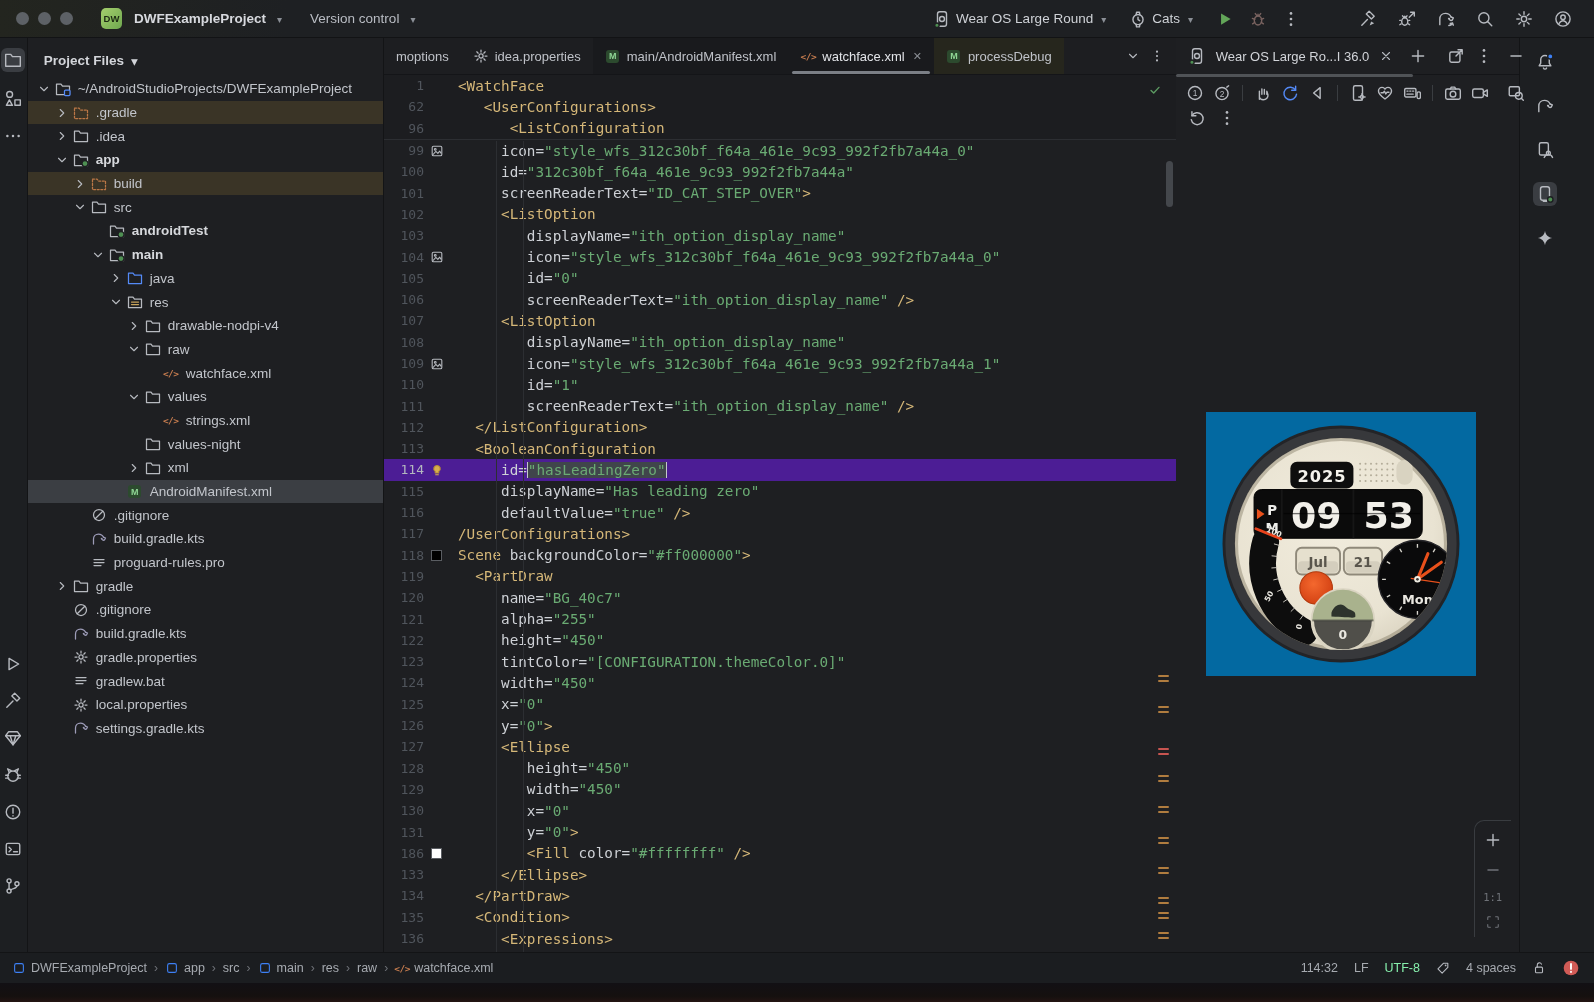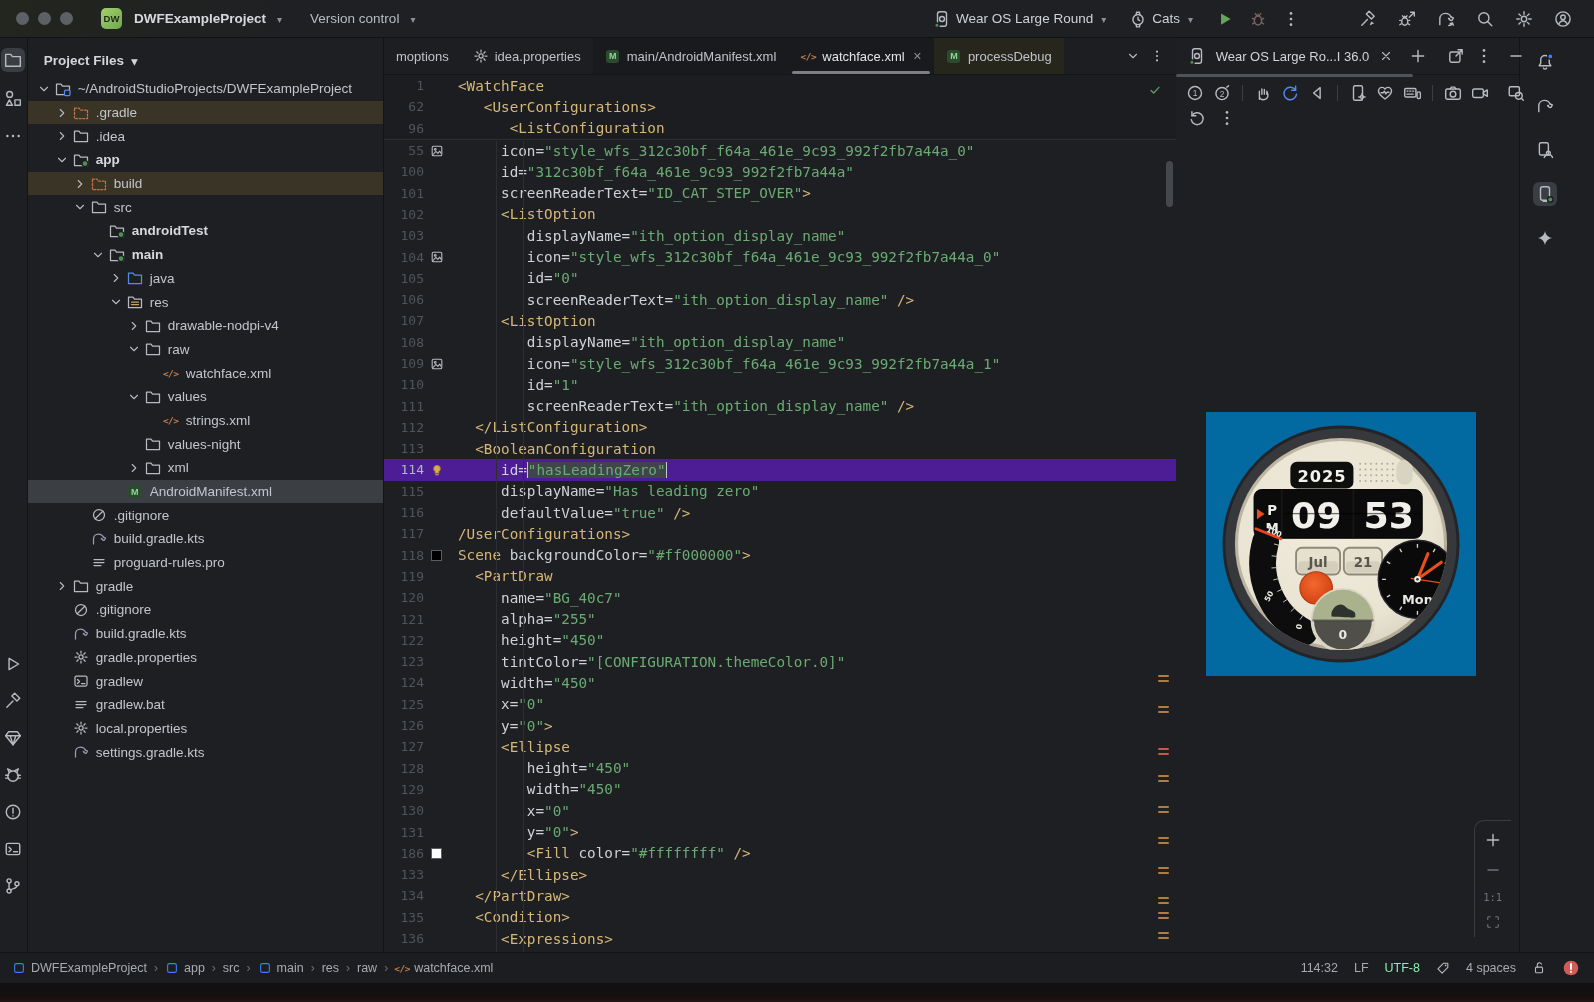--- a/index.html
+++ b/index.html
@@ -667,32 +667,20 @@
               </svg>
             </span>
           </span>
           <span>gradle.properties</span>
         </div>
         <div class="trow" style="padding-left: 26px;">
           <span class="tchev"></span>
           <span class="ticon">
             <span class="ic ic16">
               <svg viewBox="0 0 16 16">
-                <rect x="2" y="3" width="12" height="10" rx="1.5"></rect>
-                <path d="M4.5 6.5l2 2-2 2M8.5 10.5H12"></path>
-              </svg>
-            </span>
-          </span>
-          <span>gradlew</span>
-        </div>
-        <div class="trow" style="padding-left: 26px;">
-          <span class="tchev"></span>
-          <span class="ticon">
-            <span class="ic ic16">
-              <svg viewBox="0 0 16 16">
                 <path d="M3 4.5h10M3 7.5h10M3 10.5h7"></path>
               </svg>
             </span>
           </span>
           <span>gradlew.bat</span>
         </div>
         <div class="trow" style="padding-left: 26px;">
           <span class="tchev"></span>
           <span class="ticon">
             <span class="ic ic16">
@@ -775,21 +763,21 @@
         <span class="inspcheck ic ic14">
             <svg viewBox="0 0 16 16">
               <path d="M3.5 8.5l3 3 6-6.5" stroke="#5c9a62" stroke-width="1.6"></path>
             </svg>
           </span>
       <div class="crow"><span class="lnum">1</span><span class="gslot"></span><span class="ctext"><span class="seg-t">&lt;WatchFace</span></span></div>
           <div class="crow"><span class="lnum">62</span><span class="gslot"></span><span class="ctext"><span class="seg-p">   </span><span class="seg-t">&lt;UserConfigurations&gt;</span></span></div>
           <div class="crow"><span class="lnum">96</span><span class="gslot"></span><span class="ctext"><span class="seg-p">      </span><span class="seg-t">&lt;ListConfiguration</span></span></div>
         </div>
       <div id="lines">
-          <div class="crow"><span class="lnum">55</span><span class="gslot"><span class="ic ic14"><svg viewBox="0 0 16 16">
+          <div class="crow"><span class="lnum">99</span><span class="gslot"><span class="ic ic14"><svg viewBox="0 0 16 16">
                   <rect x="2.5" y="2.5" width="11" height="11" rx="1.5"></rect>
                   <circle cx="6" cy="6.2" r="1"></circle>
                   <path d="M3.5 12l3.2-3.5 2.3 2.2 2-2.5 1.6 2.2"></path>
                 </svg></span></span><span class="ctext"><span class="seg-p">     icon=</span><span class="seg-v">"style_wfs_312c30bf_f64a_461e_9c93_992f2fb7a44a_0"</span></span></div>
           <div class="crow"><span class="lnum">100</span><span class="gslot"></span><span class="ctext"><span class="seg-p">     id=</span><span class="seg-v">"312c30bf_f64a_461e_9c93_992f2fb7a44a"</span></span></div>
           <div class="crow"><span class="lnum">101</span><span class="gslot"></span><span class="ctext"><span class="seg-p">     screenReaderText=</span><span class="seg-v">"ID_CAT_STEP_OVER"</span><span class="seg-t">&gt;</span></span></div>
           <div class="crow"><span class="lnum">102</span><span class="gslot"></span><span class="ctext"><span class="seg-p">     </span><span class="seg-t">&lt;ListOption</span></span></div>
           <div class="crow"><span class="lnum">103</span><span class="gslot"></span><span class="ctext"><span class="seg-p">        displayName=</span><span class="seg-v">"ith_option_display_name"</span></span></div>
           <div class="crow"><span class="lnum">104</span><span class="gslot"><span class="ic ic14"><svg viewBox="0 0 16 16">
                   <rect x="2.5" y="2.5" width="11" height="11" rx="1.5"></rect>

